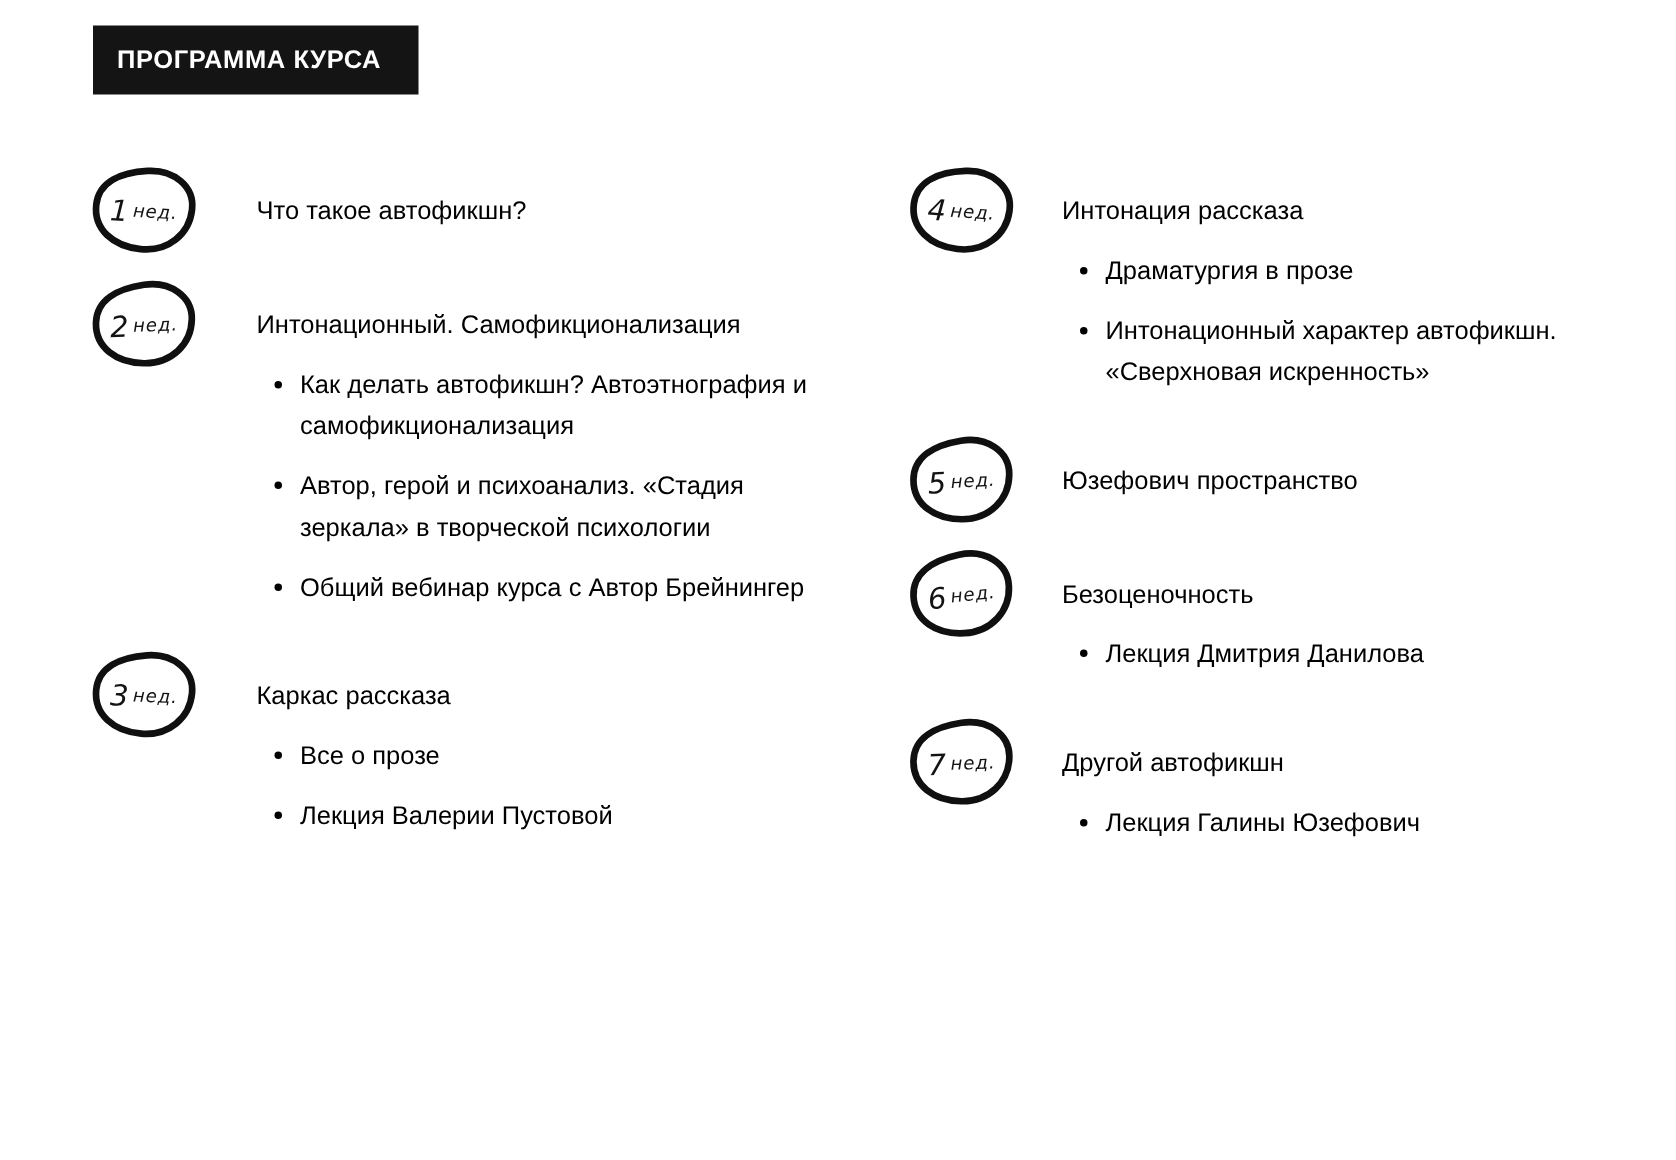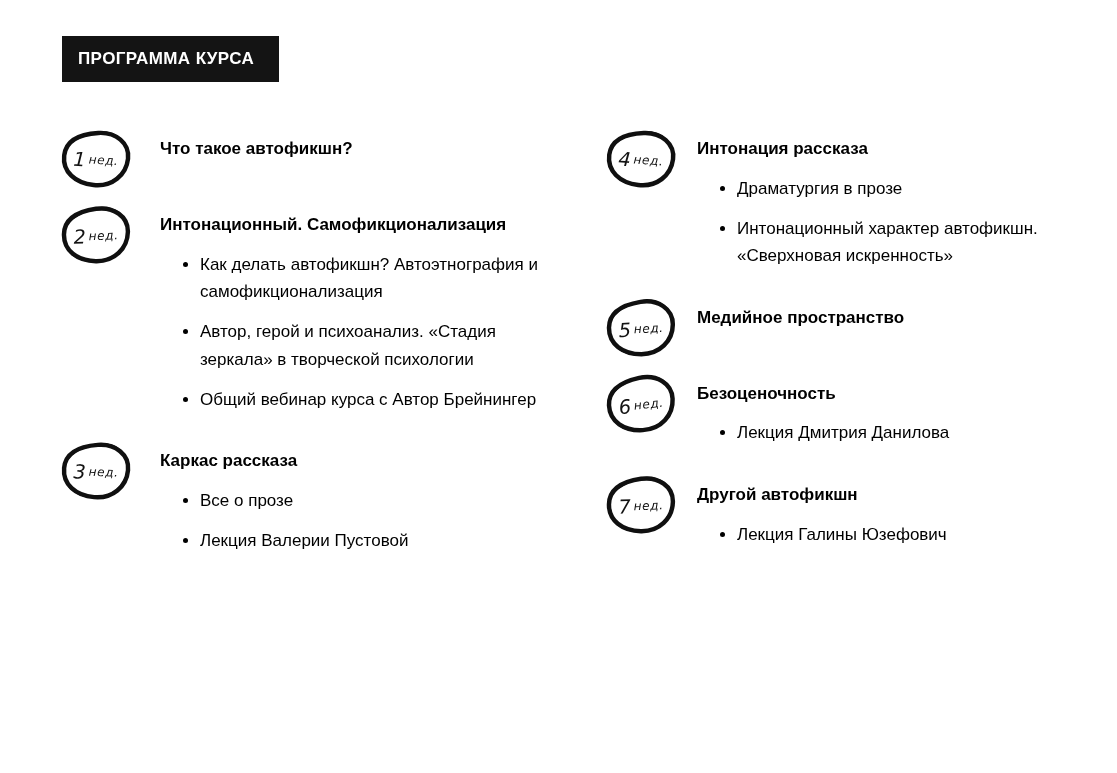--- a/index.html
+++ b/index.html
@@ -6,21 +6,21 @@
   html, body { margin: 0; padding: 0; }
   body {
     width: 1117px;
     height: 773px;
     background: #ffffff;
     color: #000000;
     font-family: "Liberation Sans", "DejaVu Sans", sans-serif;
     font-size: 17px;
     overflow: hidden;
   }
-  .page { padding: 36px 10px 0 58px; }
+  .page { padding: 17px 10px 0 58px; }
 
   .header-box {
     display: inline-block;
     background: #141414;
     color: #ffffff;
     font-size: 17px;
     font-weight: 700;
     letter-spacing: 0.4px;
     padding: 13px 25px 13px 16px;
     margin-left: 4px;
@@ -50,23 +50,23 @@
   .r1 { transform: rotate(3deg); }
   .r2 { transform: rotate(-2deg); }
   .r3 { transform: rotate(2deg); }
   .r4 { transform: rotate(4deg); }
   .r5 { transform: rotate(-3deg); }
   .r6 { transform: rotate(-6deg); }
   .r7 { transform: rotate(-2deg); }
 
   .content { width: 388px; padding-top: 4px; }
   .week-title {
-    margin: 0;
+    margin: 11px;
     font-size: 17px;
-    font-weight: 700;
+    font-weight: 400;
     line-height: 1.35;
   }
   .topics { margin: 14px 0 0 0; padding-left: 40px; list-style: disc; }
   .topics li { margin-bottom: 13px; line-height: 1.6; }
 </style>
 </head>
 <body>
 
 <div class="page">
 
@@ -147,21 +147,21 @@
 
       <section class="week">
         <div class="badge-cell">
           <svg class="badge-svg r5" viewBox="0 0 78 64">
             <path class="ring ring-a" d="M40 5 C58 3 73 14 72 30 C71 47 57 60 38 59 C19 58 5 47 6 30 C7 14 22 7 40 5 Z"></path>
             <path class="ring ring-b" d="M40 5 C58 3 73 14 72 30 C71 47 57 60 38 59 C19 58 5 47 6 30 C7 14 22 7 40 5 Z" transform="rotate(-7 39 32)"></path>
             <text class="badge-text" x="39" y="33" text-anchor="middle" dominant-baseline="central"><tspan class="n">5</tspan><tspan class="u" dx="3">нед.</tspan></text>
           </svg>
         </div>
         <div class="content">
-          <h3 class="week-title">Медийное пространство</h3>
+          <h3 class="week-title">Юзефович пространство</h3>
         </div>
       </section>
 
       <section class="week">
         <div class="badge-cell">
           <svg class="badge-svg r6" viewBox="0 0 78 64">
             <path class="ring ring-a" d="M40 5 C58 3 73 14 72 30 C71 47 57 60 38 59 C19 58 5 47 6 30 C7 14 22 7 40 5 Z"></path>
             <path class="ring ring-b" d="M40 5 C58 3 73 14 72 30 C71 47 57 60 38 59 C19 58 5 47 6 30 C7 14 22 7 40 5 Z" transform="rotate(-7 39 32)"></path>
             <text class="badge-text" x="39" y="33" text-anchor="middle" dominant-baseline="central"><tspan class="n">6</tspan><tspan class="u" dx="3">нед.</tspan></text>
           </svg>

